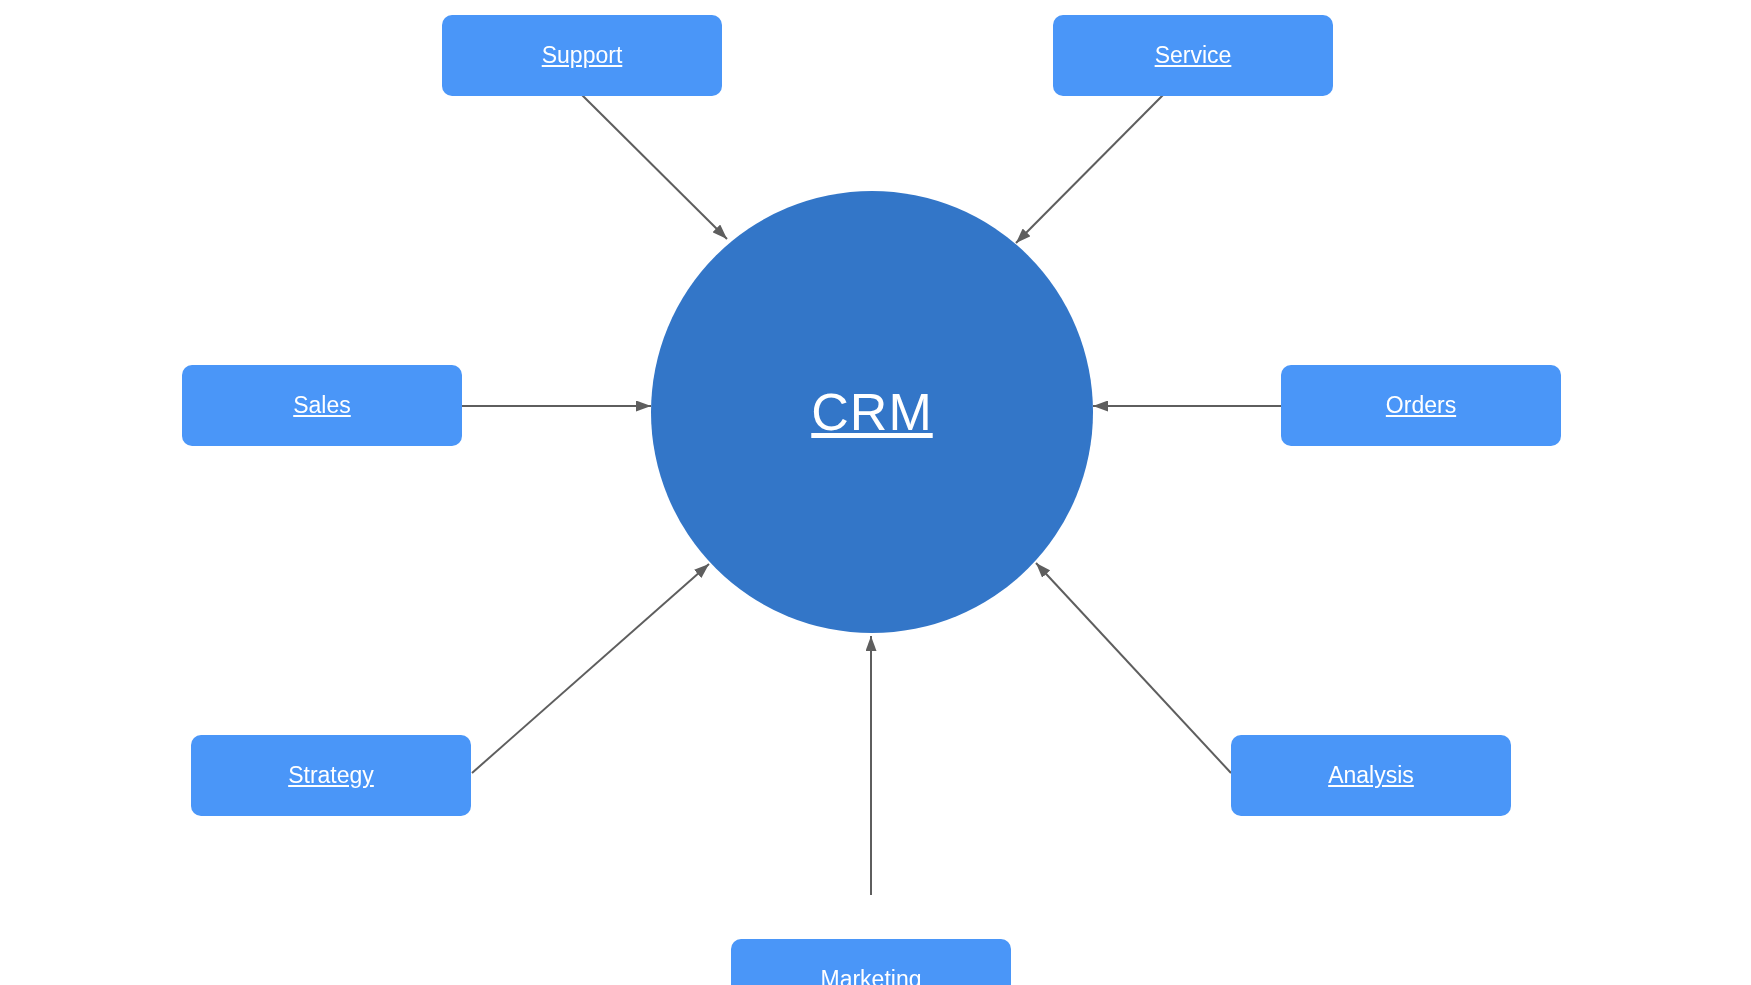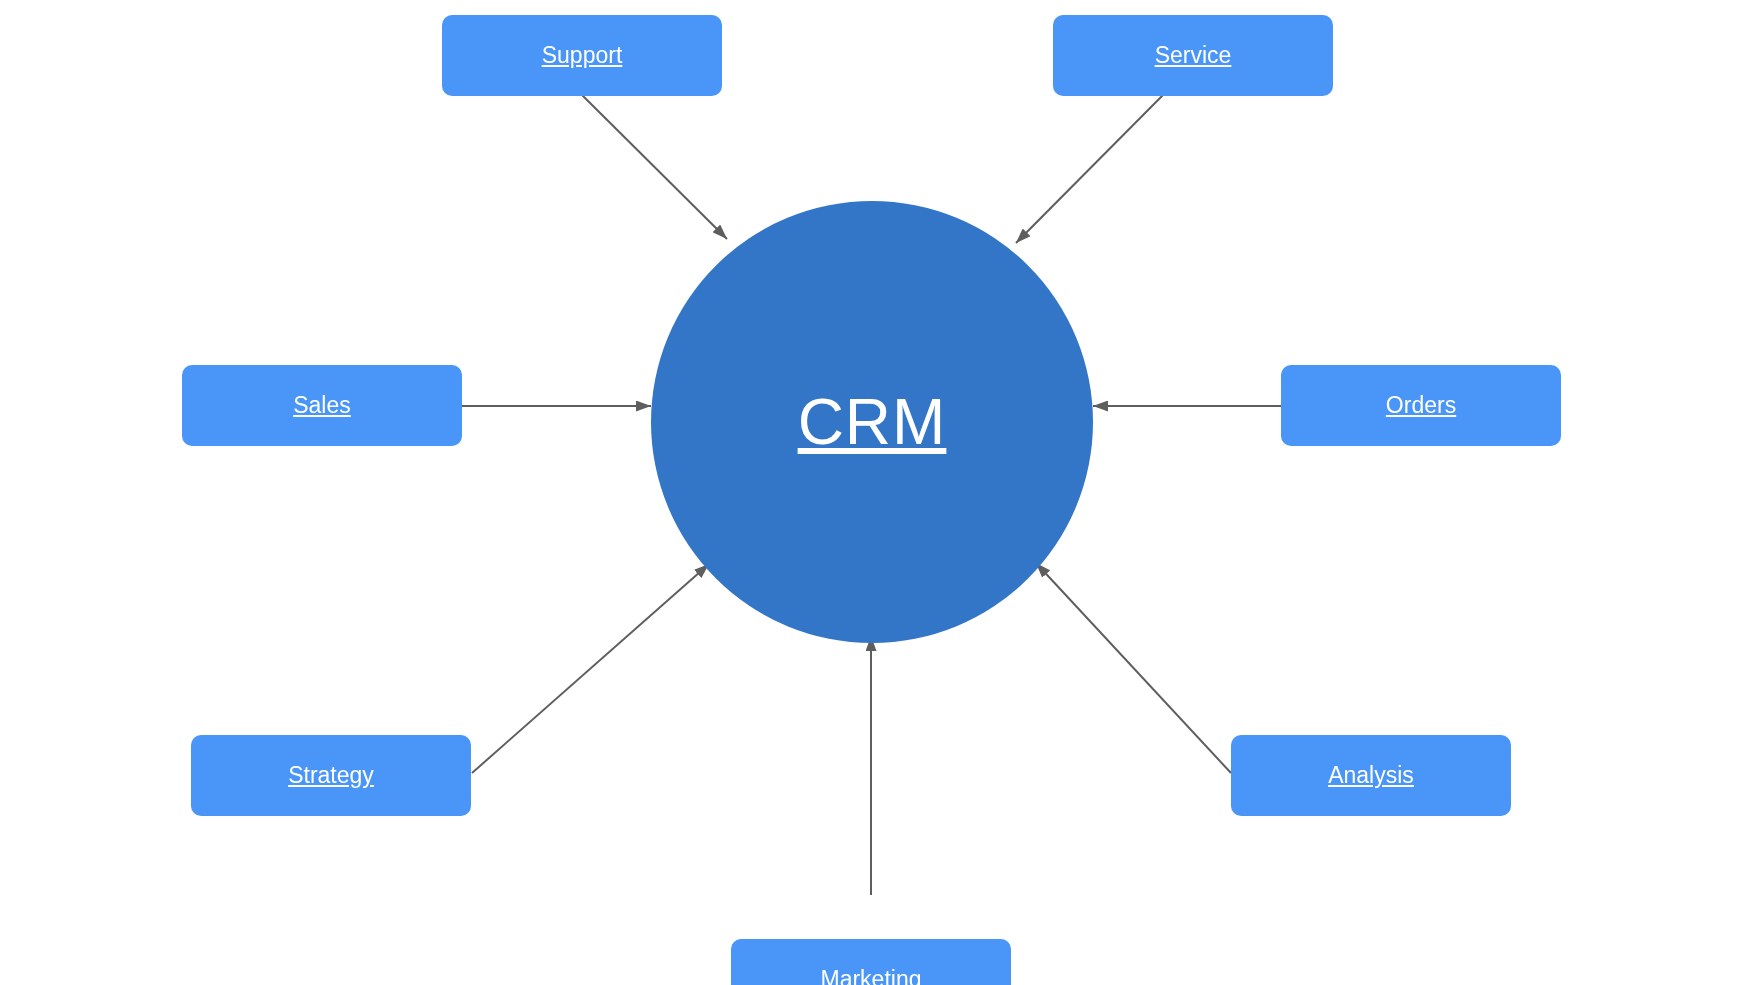--- a/index.html
+++ b/index.html
@@ -43,25 +43,25 @@
     text-decoration: underline;
   }
   .box {
     width: 280px; height: 81px;
     background: var(--node-fill);
     border-radius: 10px;
     font-size: 23px;
     line-height: 1;
   }
   .crm-circle {
-    left: 651px; top: 201px;
+    left: 651px; top: 191px;
     width: 442px; height: 442px;
     border-radius: 50%;
     background: var(--circle-fill);
-    font-size: 64px;
+    font-size: 52px;
     letter-spacing: 1px;
   }
   .pos-support   { left: 442px;  top: 15px;  }
   .pos-service   { left: 1025px; top: 15px; margin-left: 28px;  }
   .pos-sales     { left: 182px;  top: 365px; }
   .pos-orders    { left: 1281px; top: 365px; }
   .pos-strategy  { left: 191px;  top: 735px; }
   .pos-analysis  { left: 1231px; top: 735px; }
   .pos-marketing { left: 731px;  top: 895px; margin-top: 44px; }
 </style>

